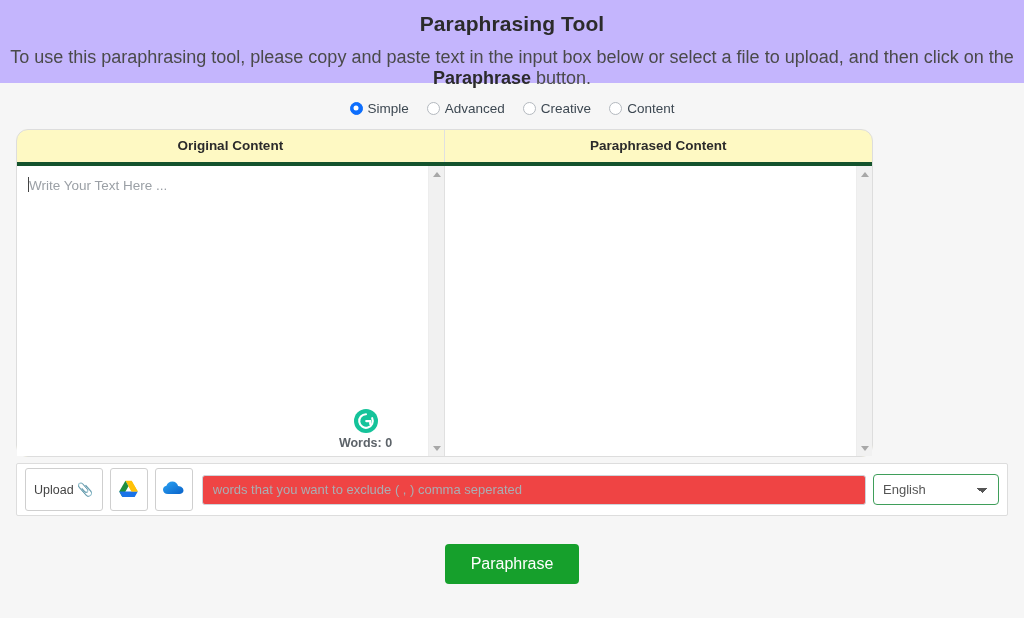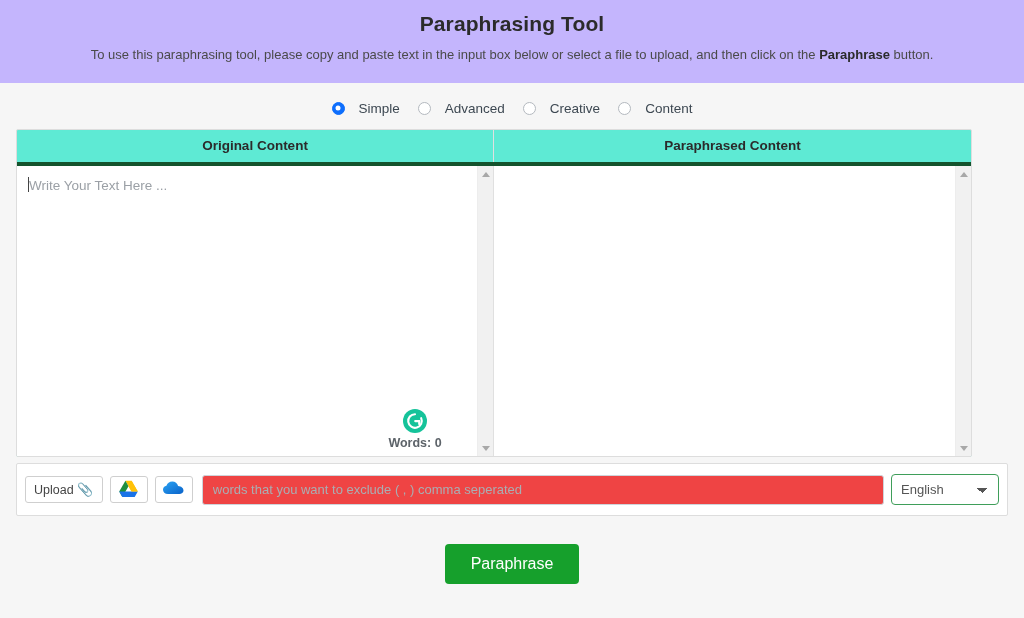--- a/index.html
+++ b/index.html
@@ -20,21 +20,21 @@
     text-align: center;
   }
   .header-title {
     font-size: 21px;
     font-weight: bold;
     color: #2b2b2b;
     margin: 4px 0 0 0;
     letter-spacing: .1px;
   }
   .header-sub {
-    font-size: 13px;
+    font-size: 18px;
     color: #4a4a4a;
     margin: 11px 0 0 0;
   }
   .header-sub b { font-weight: bold; color: #2b2b2b; }
 
   
   .body-area {
     width: 1024px;
     height: 535px;
     background: #f6f6f6;
@@ -46,21 +46,21 @@
     display: flex;
     justify-content: center;
     align-items: center;
     gap: 18px;
     height: 46px;
     padding-top: 4px;
   }
   .mode-opt {
     display: flex;
     align-items: center;
-    gap: 14px;
+    gap: 5px;
     font-size: 13.5px;
     color: #3d4852;
     cursor: pointer;
   }
   .radio {
     width: 13px; height: 13px;
     border-radius: 50%;
     border: 1px solid #b4b9bf;
     background: #fff;
     display: inline-block;
@@ -77,24 +77,24 @@
     left: 50%; top: 50%;
     transform: translate(-50%, -50%);
     width: 5px; height: 5px;
     border-radius: 50%;
     background: #fff;
   }
 
   
   .panel {
     margin: 0 16px;
-    width: 956px;
-    background: #5eead4;
+    width: 857px;
+    background: #fef9c3;
     border: 1px solid #dddddd;
-    border-radius: 2px;
+    border-radius: 12px;
   }
   .panel-head {
     display: flex;
     height: 32px;
   }
   .panel-head .col {
     flex: 1 1 50%;
     text-align: center;
     font-size: 13.5px;
     font-weight: bold;
@@ -183,21 +183,21 @@
     background: #ffffff;
     border: 1px solid #dddddd;
     border-radius: 2px;
     height: 53px;
     display: flex;
     align-items: center;
     padding: 0 8px;
     gap: 7px;
   }
   .tbtn {
-    height: 27px;
+    height: 43px;
     border: 1px solid #cfcfcf;
     background: #fff;
     border-radius: 3px;
     display: flex;
     align-items: center;
     justify-content: center;
     gap: 4px;
     cursor: pointer;
     padding: 0 8px;
     font-size: 12.5px;
@@ -215,21 +215,21 @@
     font-size: 13px;
     color: #212529;
     padding: 0 10px;
     outline: none;
     font-family: "Liberation Sans", sans-serif;
     margin-left: 2px;
   }
   .exclude::placeholder { color: #a9aeb3; }
 
   .lang {
-    width: 108px;
+    width: 126px;
     height: 31px;
     border: 1px solid #3f9e5a;
     border-radius: 4px;
     background: #fff;
     font-size: 13px;
     color: #555;
     padding: 0 6px 0 9px;
     outline: none;
     font-family: "Liberation Sans", sans-serif;
     -webkit-appearance: none; appearance: none;

